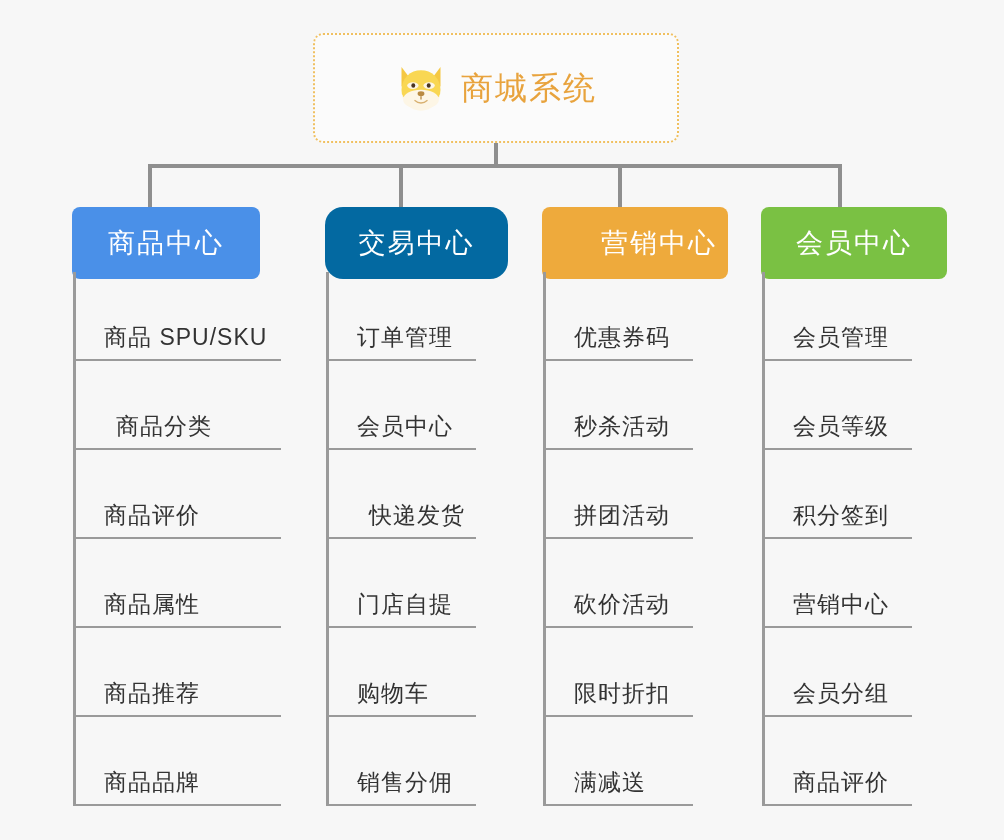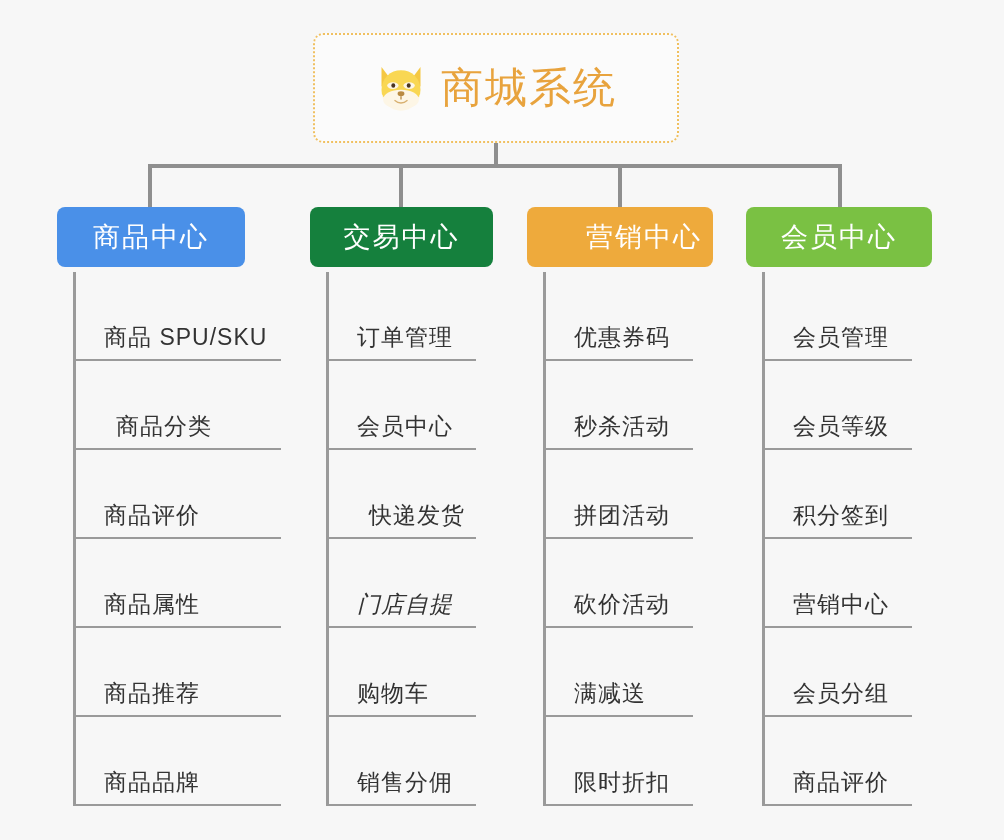--- a/index.html
+++ b/index.html
@@ -36,21 +36,21 @@
     gap: 14px;
   }
   .root-icon {
     width: 52px;
     height: 52px;
     position: relative;
     flex: 0 0 auto;
   }
   .root-icon svg { display:block; width:52px; height:52px; }
   .root-title {
-    font-size: 42px;
+    font-size: 32px;
     color: #e8a33d;
     letter-spacing: 2px;
     line-height: 1;
     white-space: nowrap;
   }
 
   
   .conn {
     position: absolute;
     background: #8f8f8f;
@@ -73,29 +73,30 @@
     height: 44px;
   }
 
   
   .branch {
     position: absolute;
     top: 207px;
   }
   .branch-head {
     position: relative;
-    height: 60px;
+    height: 72px;
     border-radius: 8px;
     display: flex;
     align-items: center;
     justify-content: center;
     color: #ffffff;
     font-size: 27px;
     letter-spacing: 2px;
     box-sizing: border-box;
+    margin-left: 15px;
   }
   .branch-trunk {
     position: absolute;
     left: 16px;
     top: 65px;
     width: 3px;
     background: #9a9a9a;
   }
   .leaf-list {
     position: absolute;
@@ -175,35 +176,35 @@
           </li>
           <li class="leaf" style="width: 208px;">
             <span class="leaf-label">商品推荐</span>
           </li>
           <li class="leaf" style="width: 208px;">
             <span class="leaf-label">商品品牌</span>
           </li>
         </ul>
       </div>
       <div class="branch" style="left: 310px;">
-        <div class="branch-head" style="width: 183px; background: #15803d;">
+        <div class="branch-head" style="width: 183px; background: #0369a1; border-radius: 18px;">
           <span>交易中心</span>
         </div>
         <div class="branch-trunk" style="height: 534px;"></div>
         <ul class="leaf-list">
           <li class="leaf" style="width: 150px;">
             <span class="leaf-label">订单管理</span>
           </li>
           <li class="leaf" style="width: 150px;">
             <span class="leaf-label">会员中心</span>
           </li>
           <li class="leaf" style="width: 150px; padding-left: 12px;">
             <span class="leaf-label">快递发货</span>
           </li>
-          <li class="leaf" style="width: 150px; font-style: italic;">
+          <li class="leaf" style="width: 150px;">
             <span class="leaf-label">门店自提</span>
           </li>
           <li class="leaf" style="width: 150px;">
             <span class="leaf-label">购物车</span>
           </li>
           <li class="leaf" style="width: 150px;">
             <span class="leaf-label">销售分佣</span>
           </li>
         </ul>
       </div>
@@ -219,24 +220,24 @@
           <li class="leaf" style="width: 150px;">
             <span class="leaf-label">秒杀活动</span>
           </li>
           <li class="leaf" style="width: 150px;">
             <span class="leaf-label">拼团活动</span>
           </li>
           <li class="leaf" style="width: 150px;">
             <span class="leaf-label">砍价活动</span>
           </li>
           <li class="leaf" style="width: 150px;">
+            <span class="leaf-label">限时折扣</span>
+          </li>
+          <li class="leaf" style="width: 150px;">
             <span class="leaf-label">满减送</span>
-          </li>
-          <li class="leaf" style="width: 150px;">
-            <span class="leaf-label">限时折扣</span>
           </li>
         </ul>
       </div>
       <div class="branch" style="left: 746px;">
         <div class="branch-head" style="width: 186px; background: rgb(122, 193, 67);">
           <span>会员中心</span>
         </div>
         <div class="branch-trunk" style="height: 534px;"></div>
         <ul class="leaf-list">
           <li class="leaf" style="width: 150px;">

